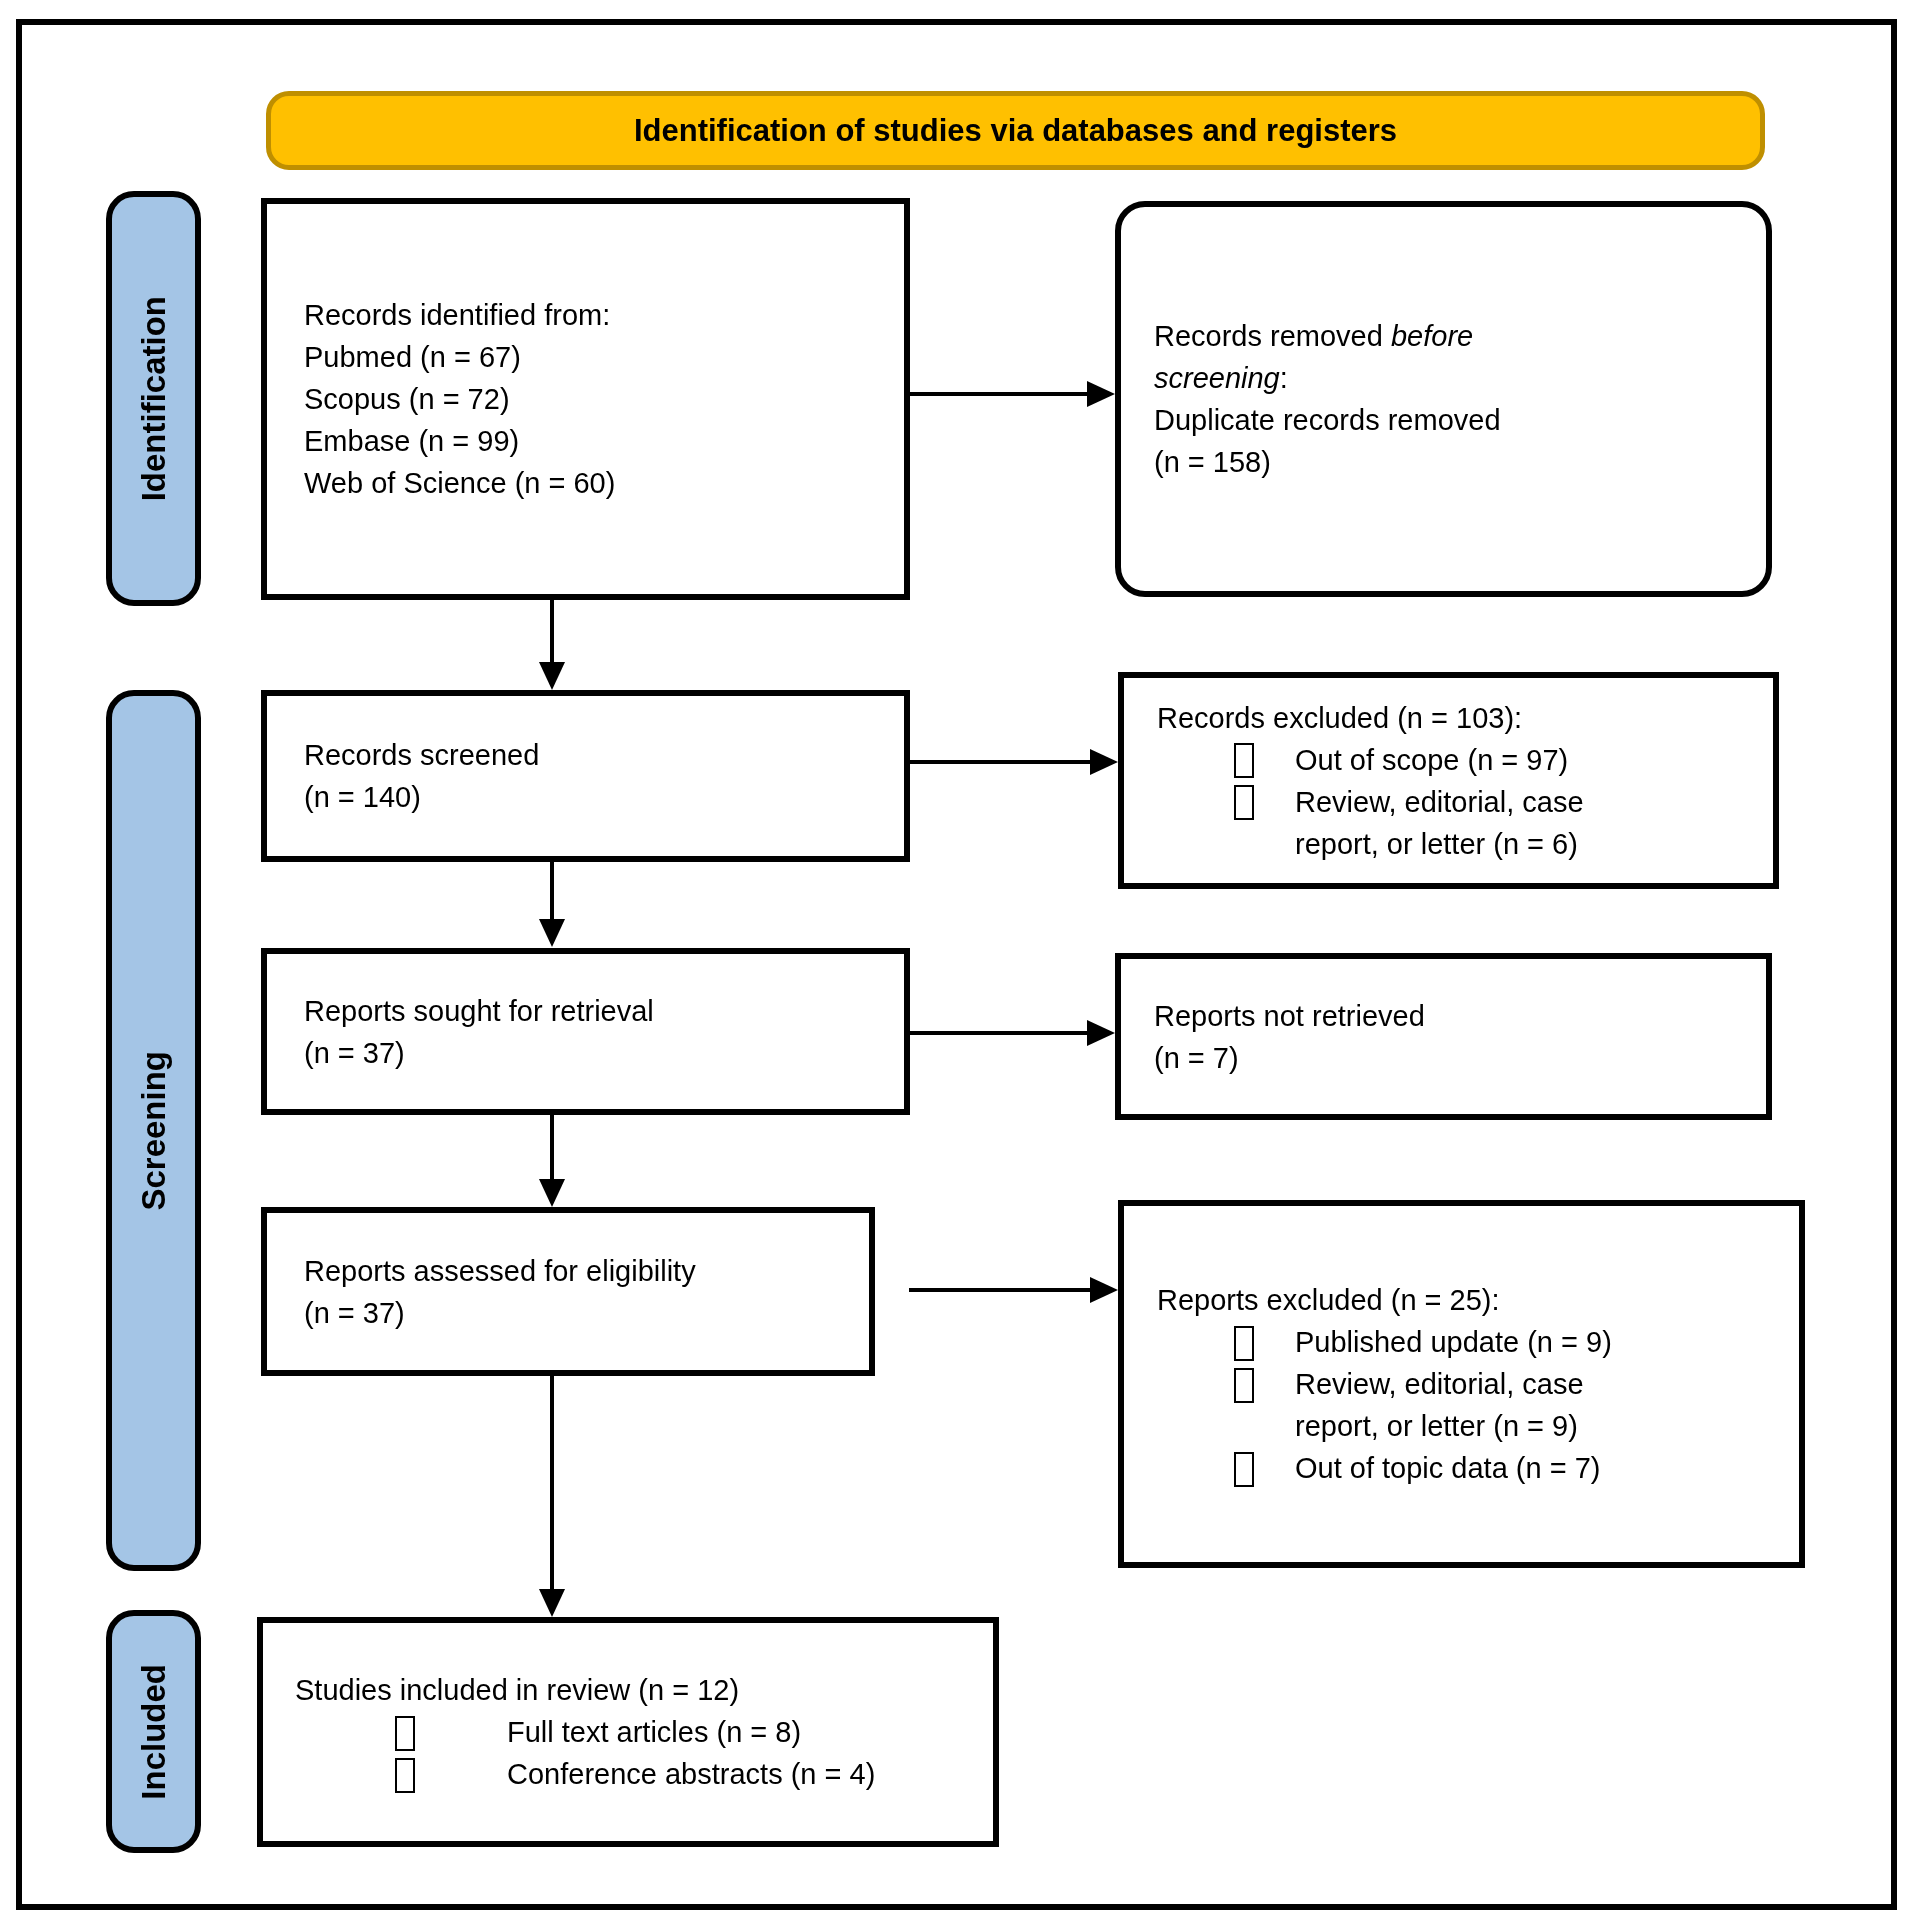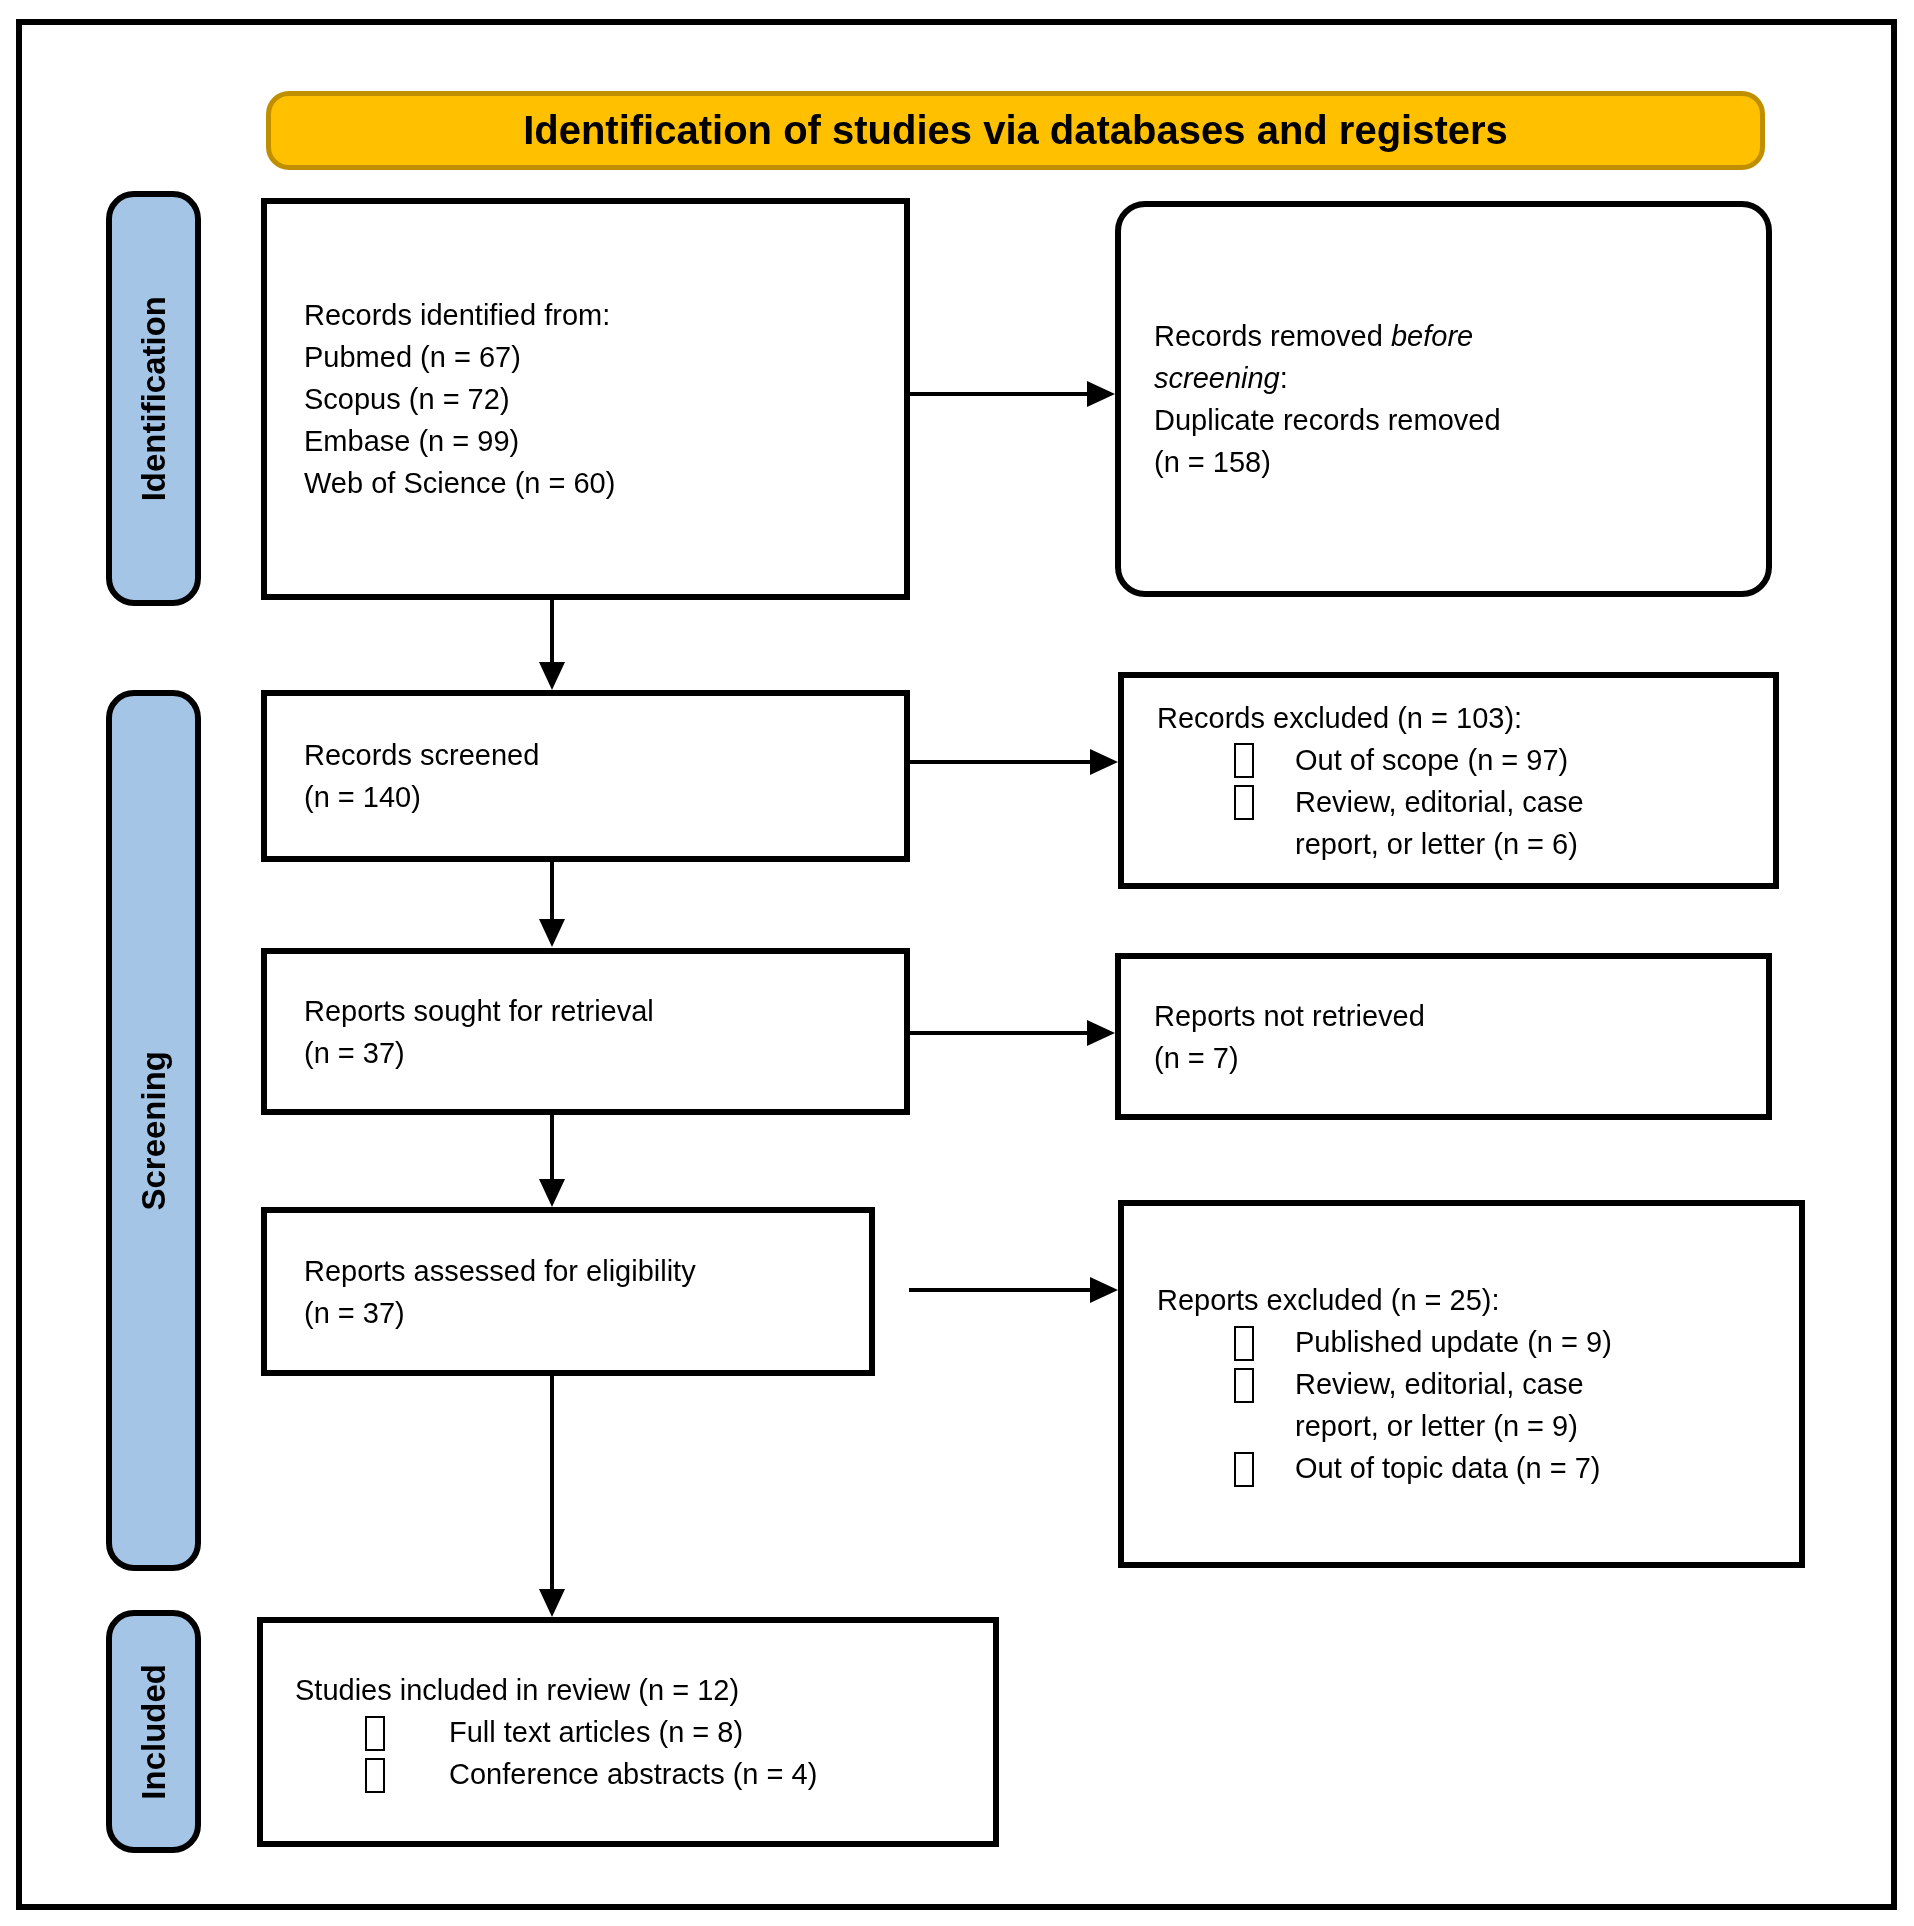--- a/index.html
+++ b/index.html
@@ -14,41 +14,41 @@
     font-family:"Liberation Sans",sans-serif;color:#000;
   }
   .frame{
     position:absolute;left:16px;top:19px;width:1881px;height:1891px;
     border:6.7px solid var(--line);box-sizing:border-box;background:#fff;
   }
   .banner{
     position:absolute;left:266px;top:91px;width:1499px;height:79px;box-sizing:border-box;
     background:var(--banner-fill);border:5.3px solid var(--banner-border);border-radius:23px;
     display:flex;align-items:center;justify-content:center;
-    font-size:40px;font-weight:bold;
+    font-size:31px;font-weight:bold;
   }
   .stage{
     position:absolute;left:106px;width:95px;box-sizing:border-box;
     background:var(--stage-fill);border:6.7px solid var(--line);border-radius:28px;
     display:flex;align-items:center;justify-content:center;
   }
   .stage span{
     writing-mode:vertical-rl;transform:rotate(180deg);
     font-size:33px;font-weight:bold;white-space:nowrap;
   }
   .box{
     position:absolute;box-sizing:border-box;background:#fff;border:6px solid var(--line);
     display:flex;flex-direction:column;justify-content:center;
     font-size:29px;line-height:42px;
   }
   .box p{margin:0;}
   .pre{white-space:pre-line;}
   .indent{margin-left:60px;}
   .bullet{display:flex;align-items:flex-start;margin-left:77px;}
-  .b5 .bullet{margin-left:70px;}
+  .b5 .bullet{margin-left:100px;gap:28px;}
   .tofu{
     flex:0 0 auto;width:20px;height:35px;border:2px solid #000;box-sizing:border-box;
     margin-top:4.7px;background:#fff;
   }
   .bullet .btext{margin-left:41px;}
   .b5 .bullet .btext{margin-left:64px;}
   .harrow{position:absolute;height:4px;background:var(--line);}
   .harrow::after{
     content:"";position:absolute;right:-28px;top:-11.4px;width:0;height:0;
     border-top:13.4px solid transparent;border-bottom:13.4px solid transparent;

